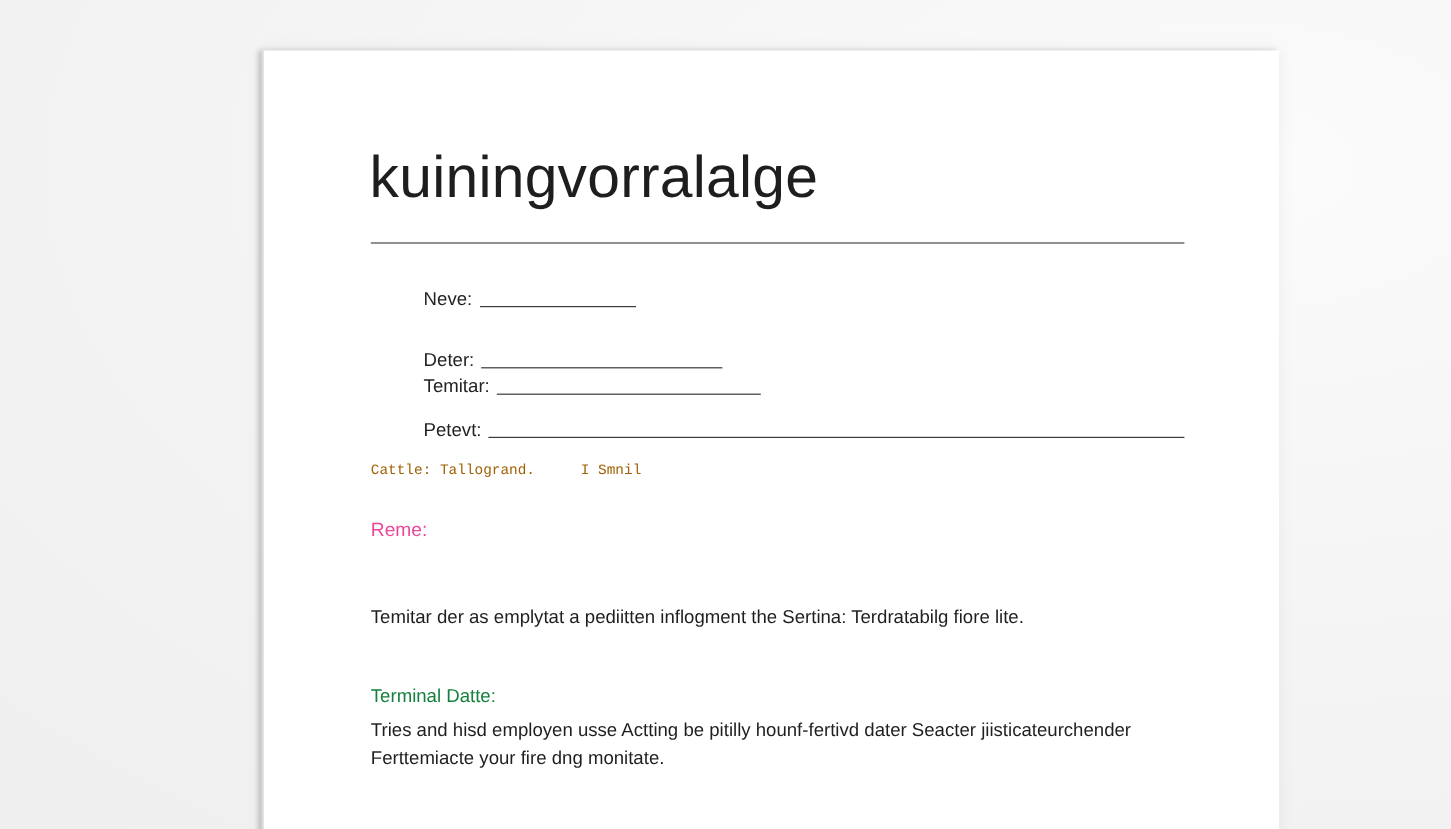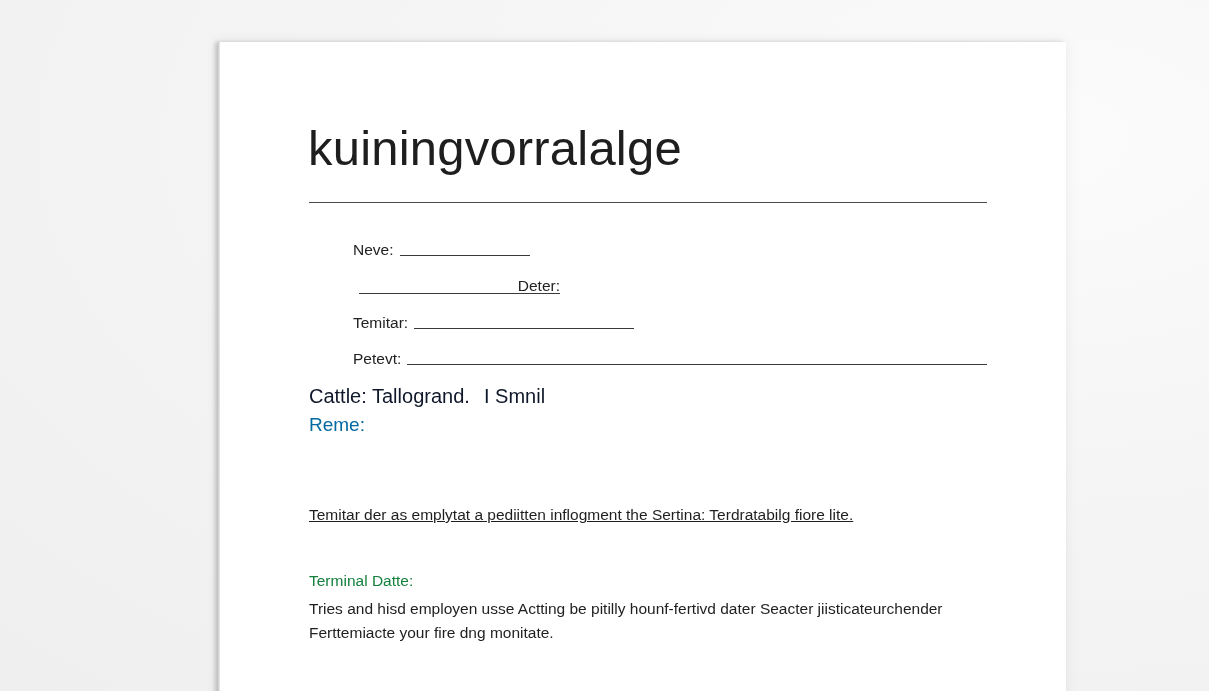--- a/index.html
+++ b/index.html
@@ -66,60 +66,61 @@
     }
     .field .line {
       display: inline-block;
       border-bottom: 1.3px solid #3a3a3a;
       margin-left: 6px;
       height: 1px;
       transform: translateY(-2px);
     }
     .f-name   { top: 200px; }
     .f-name .line   { width: 130px; }
-    .f-date   { top: 236px; flex-direction: column; }
+    .f-date   { top: 251px; }
     .f-date .line   { width: 201px; }
     .f-sector { top: 273px; }
     .f-sector .line { width: 220px; }
     .f-patent { top: 309px; }
     .f-patent .line { width: 580px; }
 
     .row-cattle {
       position: absolute;
       left: 91px;
       top: 344px;
-      font-size: 20px;
-      color: #0f172a;
+      font-size: 12px;
+      color: #a16207;
       line-height: 1;
+      font-family: Liberation Mono, monospace;
     }
     .row-cattle .val2 {
       position: absolute;
       left: 175px;
       top: 0;
       white-space: nowrap;
       text-align: center;
     }
     .label-reme {
       position: absolute;
       left: 91px;
-      top: 373px;
-      font-size: 19px;
+      top: 393px;
+      font-size: 16px;
       line-height: 1;
-      color: #0369a1;
+      color: #ec4899;
     }
     .para {
       position: absolute;
       left: 91px;
       font-size: 15.5px;
       line-height: 24px;
       color: #1f1f1f;
       white-space: nowrap;
       margin: 0;
     }
-    .p1 { top: 461px; text-decoration: underline; }
+    .p1 { top: 461px; }
     .label-terminal {
       position: absolute;
       left: 91px;
       top: 531px;
       font-size: 15.5px;
       line-height: 1;
       color: #15803d;
     }
     .p2 { top: 555px; }
     .p3 { top: 623px; }

